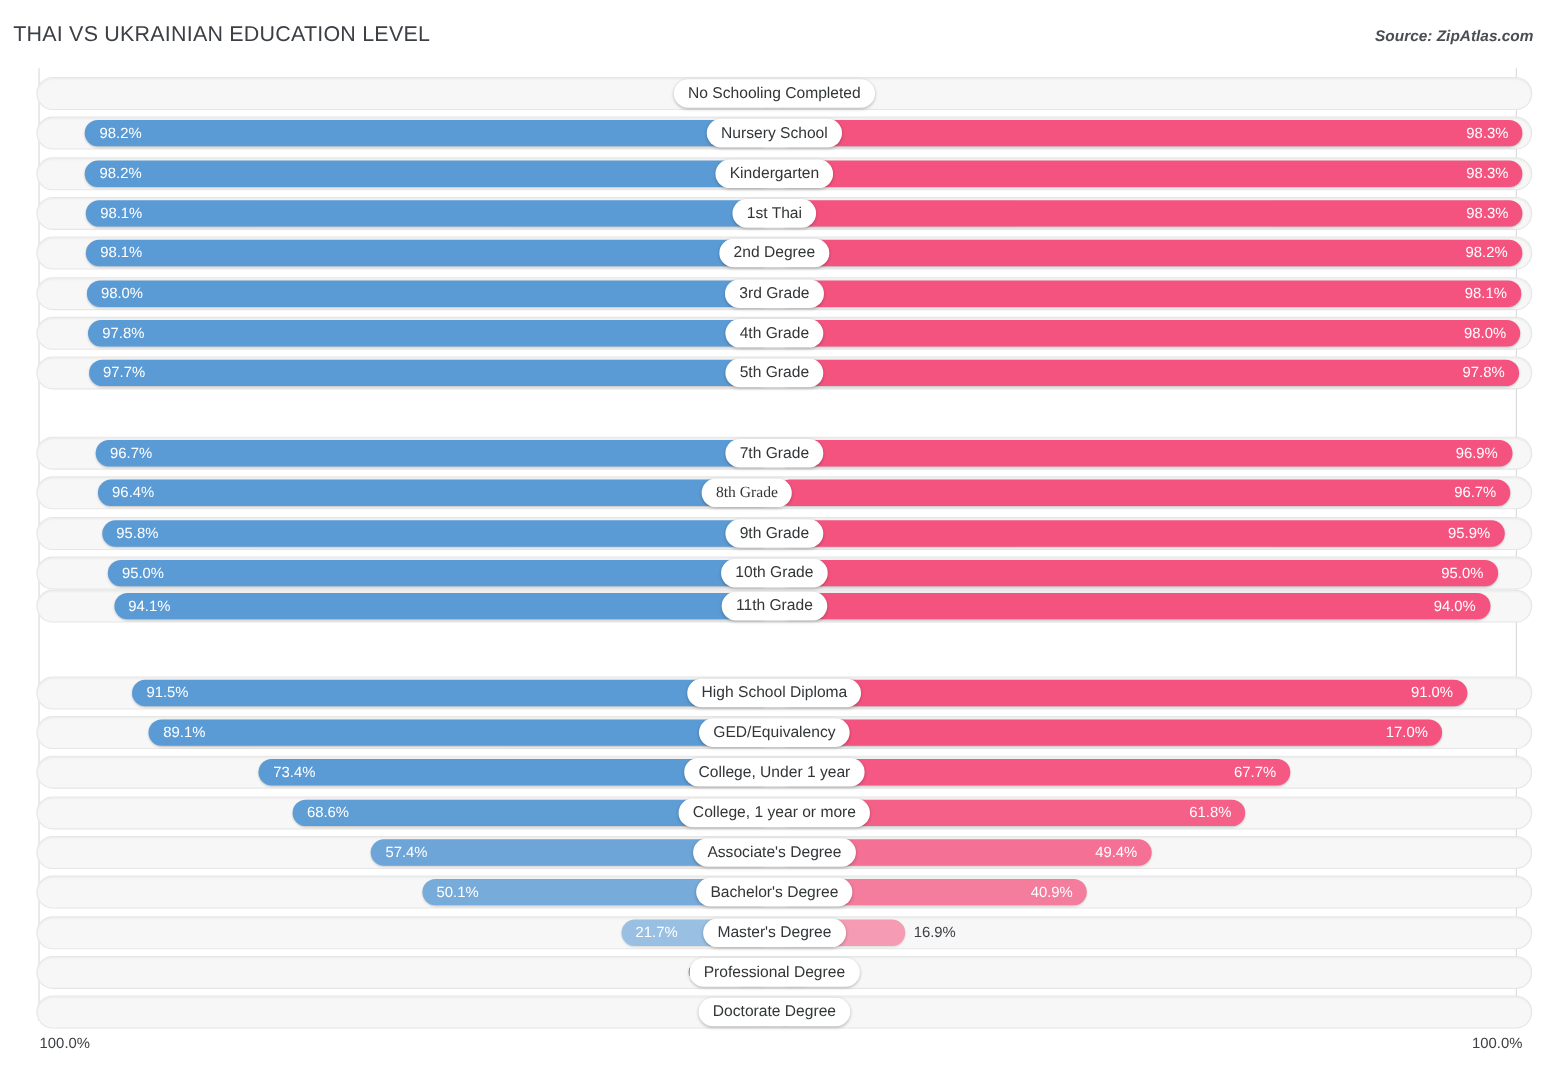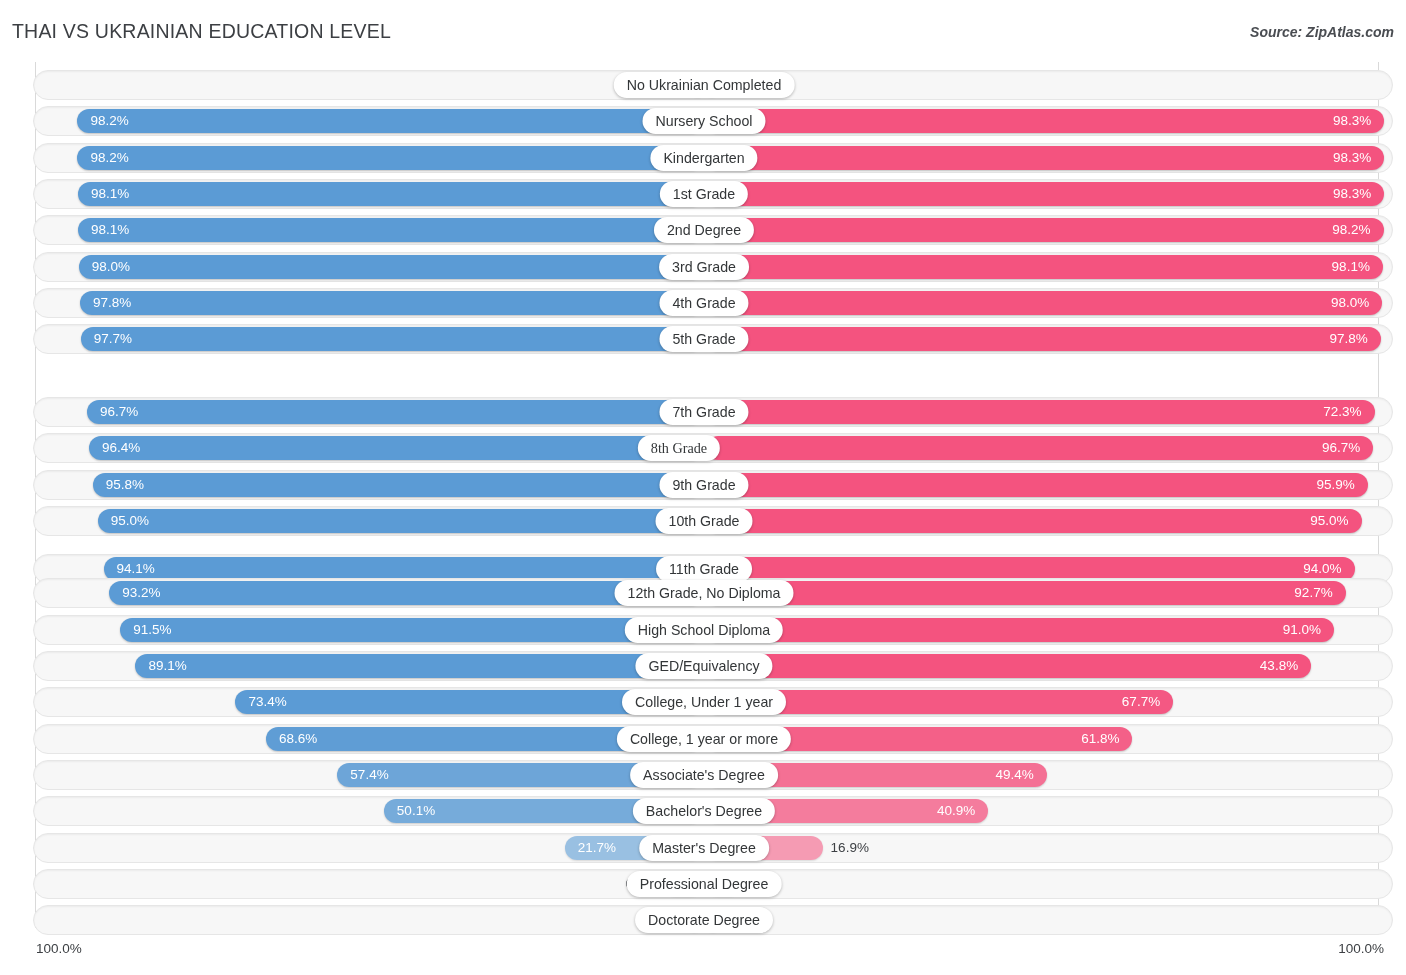--- a/index.html
+++ b/index.html
@@ -142,21 +142,21 @@
 
   <div class="plot" id="plot">
       <div class="gridline" style="left: 35px;"></div>
       <div class="gridline" style="left: 1378px;"></div>
       <div class="row" style="top: 8px;">
         <div class="track"></div>
         <div class="bar left" style="left: 658.534px; width: 11.466px; opacity: 0.434;"></div>
         <div class="bar right" style="left: 673px; width: 12.42px; opacity: 0.434;"></div>
         <div class="val outside" style="left: auto; right: 709.466px;">1.8%</div>
         <div class="val outside" style="left: 693.42px;">1.8%</div>
-        <div class="pill" style="left: 671px;">No Ukrainian Completed</div>
+        <div class="pill" style="left: 671px;">No Schooling Completed</div>
       </div>
       <div class="row" style="top: 44.32px;">
         <div class="track"></div>
         <div class="bar left" style="left: 44.466px; width: 625.534px; opacity: 1;"></div>
         <div class="bar right" style="left: 673px; width: 678.27px; opacity: 1;"></div>
         <div class="val inside" style="left: 57.466px;">98.2%</div>
         <div class="val inside" style="left: auto; right: 21.73px;">98.3%</div>
         <div class="pill" style="left: 671px;">Nursery School</div>
       </div>
       <div class="row" style="top: 80.64px;">
@@ -166,21 +166,21 @@
         <div class="val inside" style="left: 57.466px;">98.2%</div>
         <div class="val inside" style="left: auto; right: 21.73px;">98.3%</div>
         <div class="pill" style="left: 671px;">Kindergarten</div>
       </div>
       <div class="row" style="top: 116.96px;">
         <div class="track"></div>
         <div class="bar left" style="left: 45.103px; width: 624.897px; opacity: 1;"></div>
         <div class="bar right" style="left: 673px; width: 678.27px; opacity: 1;"></div>
         <div class="val inside" style="left: 58.103px;">98.1%</div>
         <div class="val inside" style="left: auto; right: 21.73px;">98.3%</div>
-        <div class="pill" style="left: 671px;">1st Grade</div>
+        <div class="pill" style="left: 671px;">1st Thai</div>
       </div>
       <div class="row" style="top: 153.28px;">
         <div class="track"></div>
         <div class="bar left" style="left: 45.103px; width: 624.897px; opacity: 1;"></div>
         <div class="bar right" style="left: 673px; width: 677.58px; opacity: 1;"></div>
         <div class="val inside" style="left: 58.103px;">98.1%</div>
         <div class="val inside" style="left: auto; right: 22.42px;">98.2%</div>
         <div class="pill" style="left: 671px;">2nd Degree</div>
       </div>
       <div class="row" style="top: 189.6px;">
@@ -205,21 +205,21 @@
         <div class="bar right" style="left: 673px; width: 674.82px; opacity: 1;"></div>
         <div class="val inside" style="left: 60.651px;">97.7%</div>
         <div class="val inside" style="left: auto; right: 25.18px;">97.8%</div>
         <div class="pill" style="left: 671px;">5th Grade</div>
       </div>
       <div class="row" style="top: 334.88px;">
         <div class="track"></div>
         <div class="bar left" style="left: 54.021px; width: 615.979px; opacity: 1;"></div>
         <div class="bar right" style="left: 673px; width: 668.61px; opacity: 1;"></div>
         <div class="val inside" style="left: 67.021px;">96.7%</div>
-        <div class="val inside" style="left: auto; right: 31.39px;">72.3%</div>
+        <div class="val inside" style="left: auto; right: 31.39px;">96.9%</div>
         <div class="pill" style="left: 671px;">7th Grade</div>
       </div>
       <div class="row" style="top: 371.2px;">
         <div class="track"></div>
         <div class="bar left" style="left: 55.932px; width: 614.068px; opacity: 1;"></div>
         <div class="bar right" style="left: 673px; width: 667.23px; opacity: 1;"></div>
         <div class="val inside" style="left: 68.932px;">96.4%</div>
         <div class="val inside" style="left: auto; right: 32.77px;">96.7%</div>
         <div class="pill" style="left: 646px; font-family: Liberation Serif, serif;">8th Grade</div>
       </div>
@@ -232,50 +232,42 @@
         <div class="pill" style="left: 671px;">9th Grade</div>
       </div>
       <div class="row" style="top: 443.84px;">
         <div class="track"></div>
         <div class="bar left" style="left: 64.85px; width: 605.15px; opacity: 1;"></div>
         <div class="bar right" style="left: 673px; width: 655.5px; opacity: 1;"></div>
         <div class="val inside" style="left: 77.85px;">95.0%</div>
         <div class="val inside" style="left: auto; right: 44.5px;">95.0%</div>
         <div class="pill" style="left: 671px;">10th Grade</div>
       </div>
-      <div class="row" style="top: 492px;">
+      <div class="row" style="top: 474px;">
         <div class="track"></div>
         <div class="bar left" style="left: 70.583px; width: 599.417px; opacity: 1;"></div>
         <div class="bar right" style="left: 673px; width: 648.6px; opacity: 1;"></div>
         <div class="val inside" style="left: 83.583px;">94.1%</div>
         <div class="val inside" style="left: auto; right: 51.4px;">94.0%</div>
         <div class="pill" style="left: 671px;">11th Grade</div>
       </div>
-      <div class="row" style="top: 516.48px;">
-        <div class="track"></div>
-        <div class="bar left" style="left: 76.316px; width: 593.684px; opacity: 1;"></div>
-        <div class="bar right" style="left: 673px; width: 639.63px; opacity: 1;"></div>
-        <div class="val inside" style="left: 89.316px;">93.2%</div>
-        <div class="val inside" style="left: auto; right: 60.37px;">92.7%</div>
-        <div class="pill" style="left: 671px;">12th Grade, No Diploma</div>
-      </div>
       <div class="row" style="top: 552.8px;">
         <div class="track"></div>
         <div class="bar left" style="left: 87.145px; width: 582.855px; opacity: 1;"></div>
         <div class="bar right" style="left: 673px; width: 627.9px; opacity: 1;"></div>
         <div class="val inside" style="left: 100.145px;">91.5%</div>
         <div class="val inside" style="left: auto; right: 72.1px;">91.0%</div>
         <div class="pill" style="left: 671px;">High School Diploma</div>
       </div>
       <div class="row" style="top: 589.12px;">
         <div class="track"></div>
         <div class="bar left" style="left: 102.433px; width: 567.567px; opacity: 1;"></div>
         <div class="bar right" style="left: 673px; width: 605.13px; opacity: 1;"></div>
         <div class="val inside" style="left: 115.433px;">89.1%</div>
-        <div class="val inside" style="left: auto; right: 94.87px;">43.8%</div>
+        <div class="val inside" style="left: auto; right: 94.87px;">17.0%</div>
         <div class="pill" style="left: 671px;">GED/Equivalency</div>
       </div>
       <div class="row" style="top: 625.44px;">
         <div class="track"></div>
         <div class="bar left" style="left: 202.442px; width: 467.558px; opacity: 1;"></div>
         <div class="bar right" style="left: 673px; width: 467.13px; opacity: 0.965;"></div>
         <div class="val inside" style="left: 215.442px;">73.4%</div>
         <div class="val inside" style="left: auto; right: 232.87px;">67.7%</div>
         <div class="pill" style="left: 671px;">College, Under 1 year</div>
       </div>

